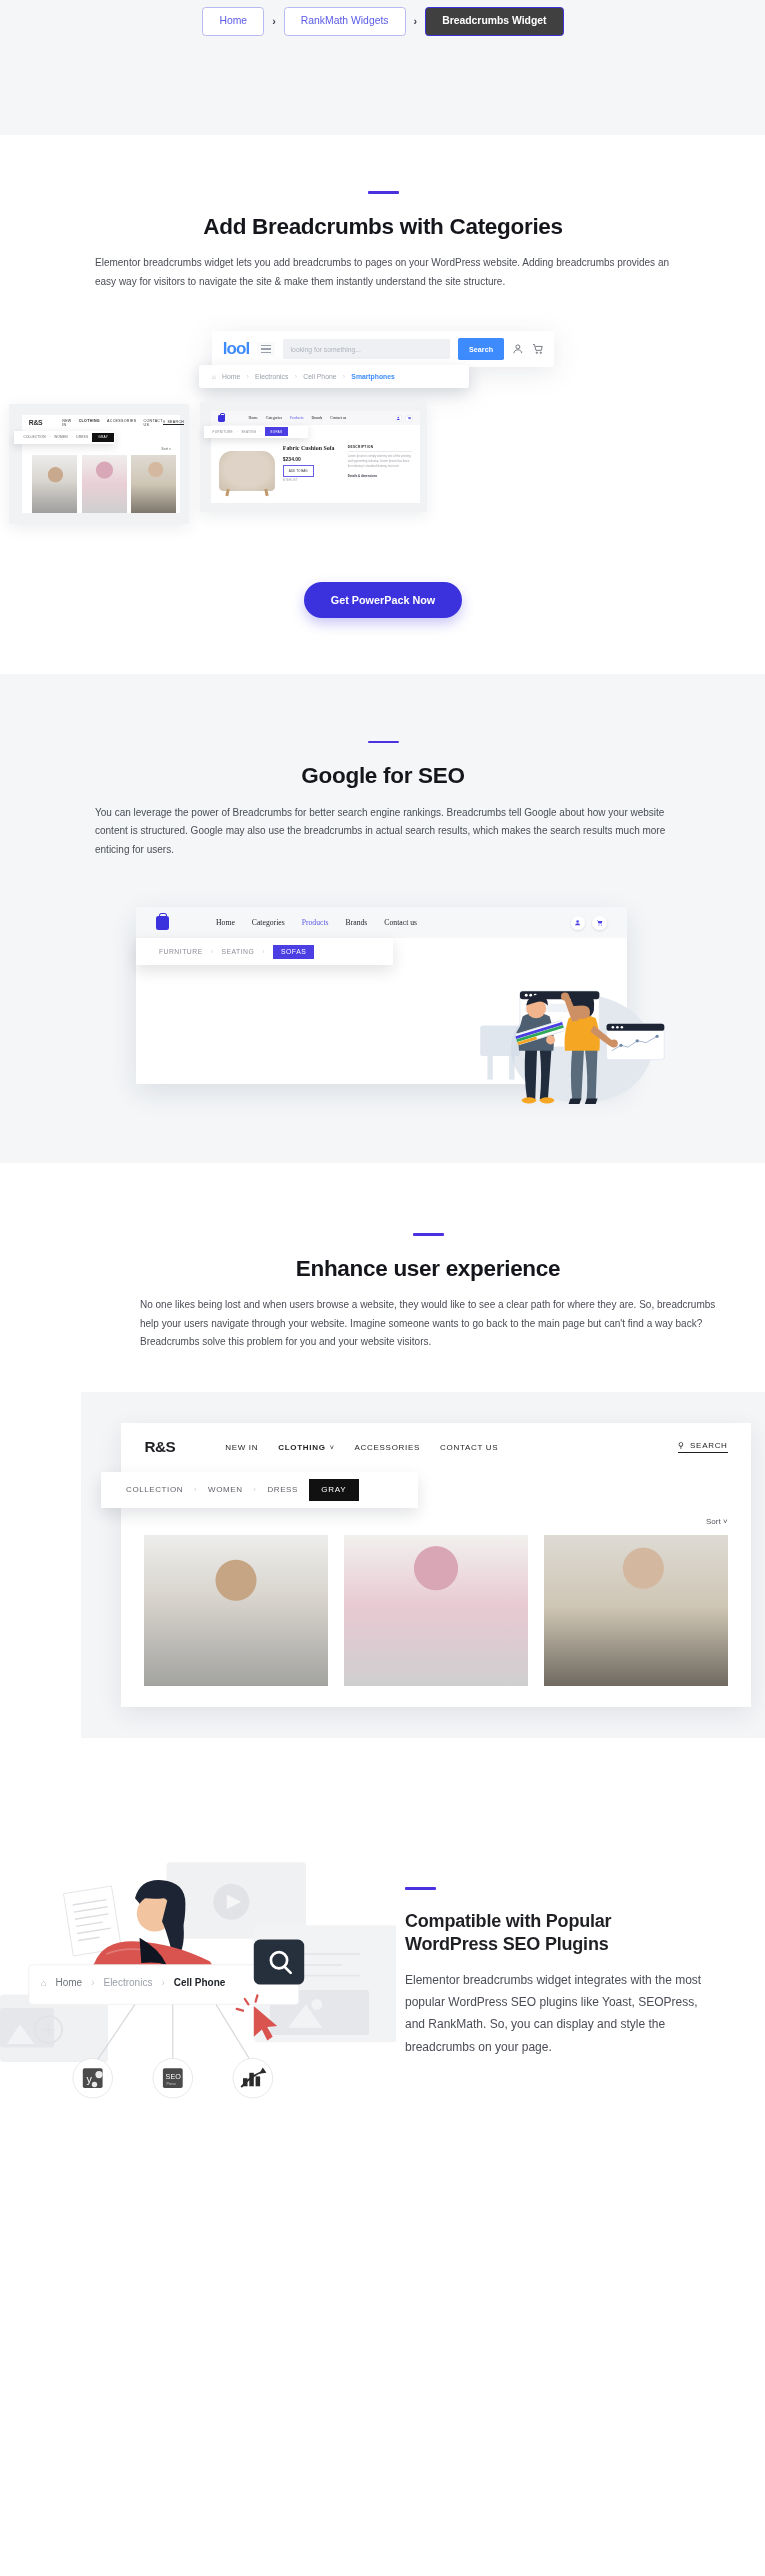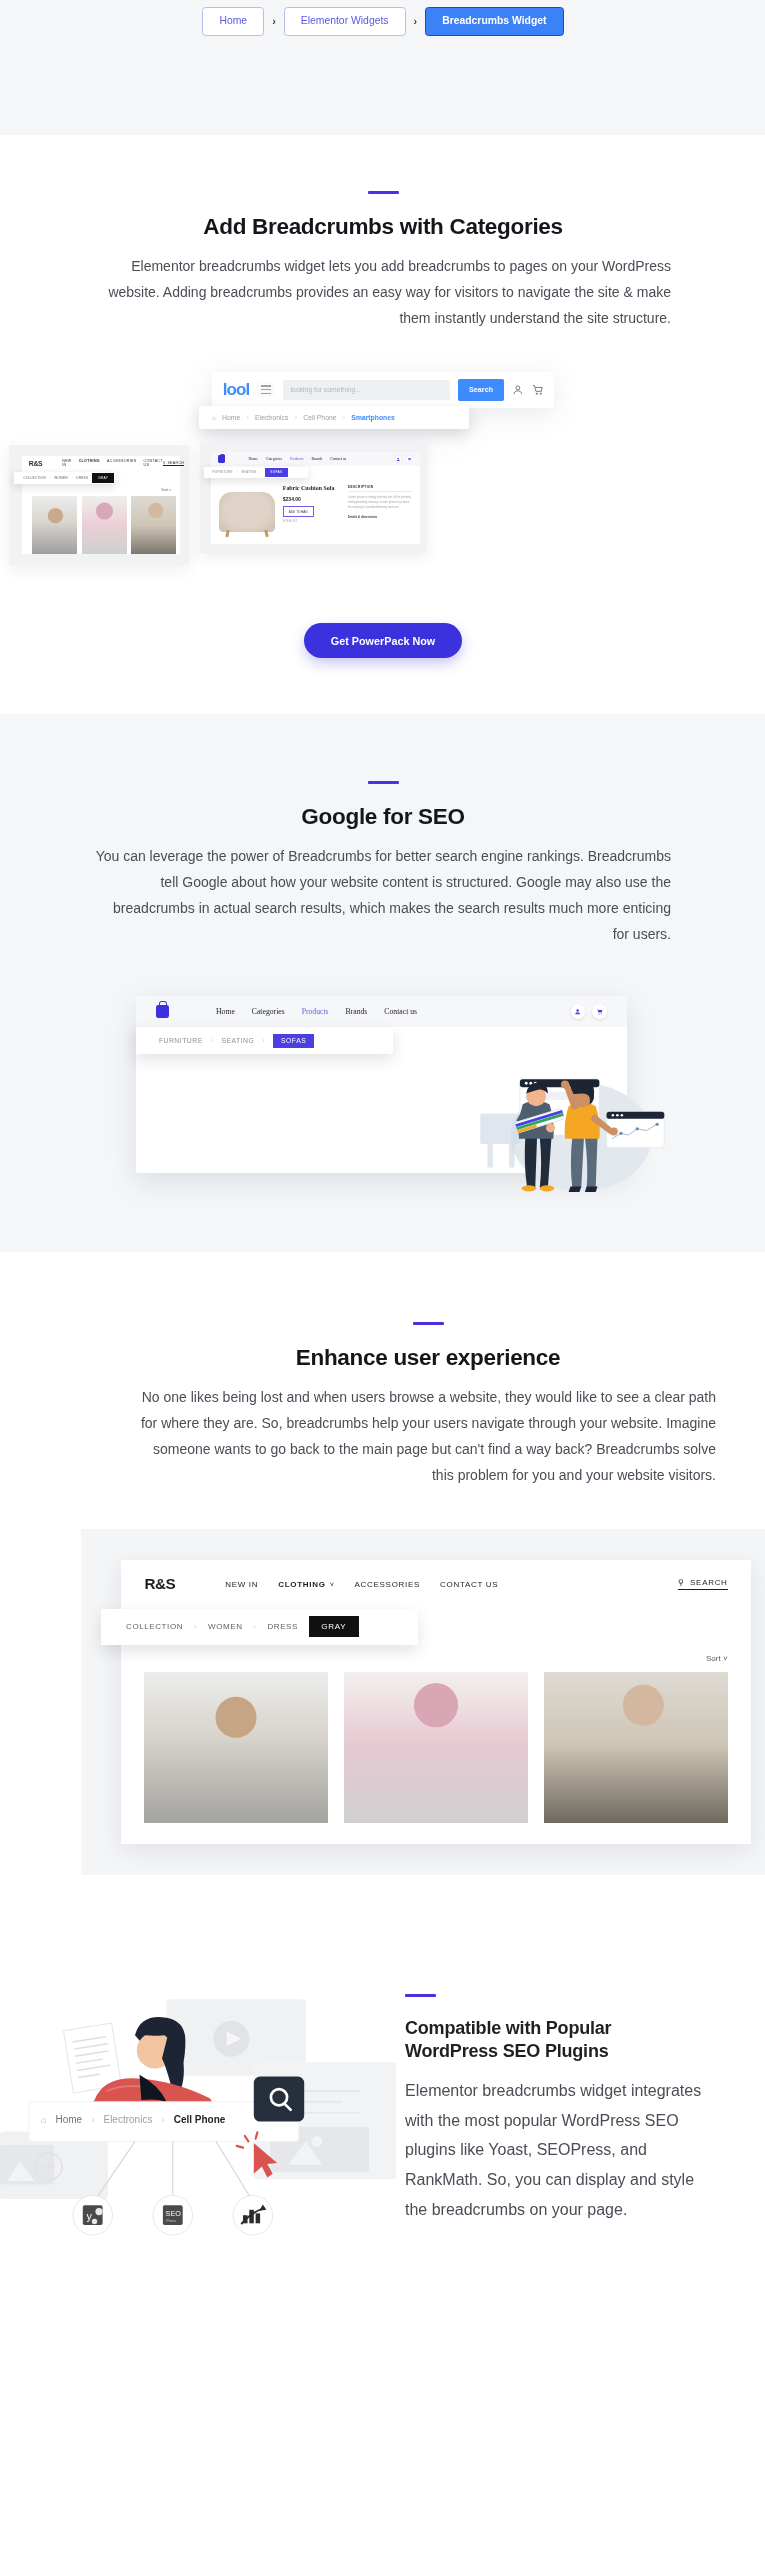--- a/index.html
+++ b/index.html
@@ -26,21 +26,21 @@
     border: 0.9px solid #b9b9f2;
     border-radius: 3.6px;
     background: #ffffff;
     color: #5a5ae6;
     font-size: 10.4px;
     padding: 8px 16px;
     line-height: 1;
     white-space: nowrap;
   }
   .crumb.active {
-    background: #3b82f6;
+    background: #404040;
     border-color: #3b31dd;
     color: #ffffff;
     font-weight: bold;
   }
   .crumb-sep { color: #3f3f4e; font-size: 10.8px; font-weight: bold; }
 
   
   .section { width: 766px; position: relative; }
   .sec-white { background: #ffffff; }
   .sec-gray  { background: #f4f6f8; }
@@ -52,22 +52,22 @@
   .accent-rule.left { margin-left: 0; margin-right: 0; }
 
   h2.sec-title {
     text-align: center;
     font-size: 22.5px;
     font-weight: bold;
     letter-spacing: -0.3px;
     color: #15161c;
   }
   p.sec-desc {
-    text-align: right;
-    font-size: 14px;
+    text-align: left;
+    font-size: 10px;
     line-height: 1.85;
     color: #4a4d55;
     width: 576px;
     margin: 14.4px auto 0 auto;
   }
 
   
   .s1 { padding-top: 56px; padding-bottom: 56px; }
 
   .lool-wrap {
@@ -263,33 +263,33 @@
       linear-gradient(180deg,#f2f0ee 0%, #e7c9d2 48%, #cfcfcf 100%); }
   .ux-ph3 { background:
       radial-gradient(circle at 54% 22%, #d3b79e 0 20px, transparent 21px),
       linear-gradient(180deg,#dedbd4 0%, #cec5b4 48%, #6f6a60 100%); }
 
   
   .s4 { padding-top: 31px; padding-bottom: 9px; display:flex; align-items:center; }
   .s4-left { width: 405px; position: relative; height: 288px; }
   .s4-right { width: 324px; padding-right: 25px; }
   .s4-title { font-size: 18px; font-weight: bold; line-height: 1.3; letter-spacing:-0.2px; }
-  .s4-desc { font-size: 16px; line-height: 1.85; color:#4a4d55; margin-top: 12.6px; }
+  .s4-desc { font-size: 12px; line-height: 1.85; color:#4a4d55; margin-top: 12.6px; }
 
   .c-chev { color:#cfd3da; }
   svg { display:block; }
 </style>
 </head>
 <body>
 
 <div class="topbar section">
   <div class="crumbs">
     <span class="crumb">Home</span>
     <span class="crumb-sep">›</span>
-    <span class="crumb">Elementor Widgets</span>
+    <span class="crumb">RankMath Widgets</span>
     <span class="crumb-sep">›</span>
     <span class="crumb active">Breadcrumbs Widget</span>
   </div>
 </div>
 
 <div class="section sec-white s1">
   <div class="accent-rule"></div>
   <h2 class="sec-title">Add Breadcrumbs with Categories</h2>
   <p class="sec-desc">Elementor breadcrumbs widget lets you add breadcrumbs to pages on your WordPress website. Adding breadcrumbs provides an easy way for visitors to navigate the site &amp; make them instantly understand the site structure.</p>
 

